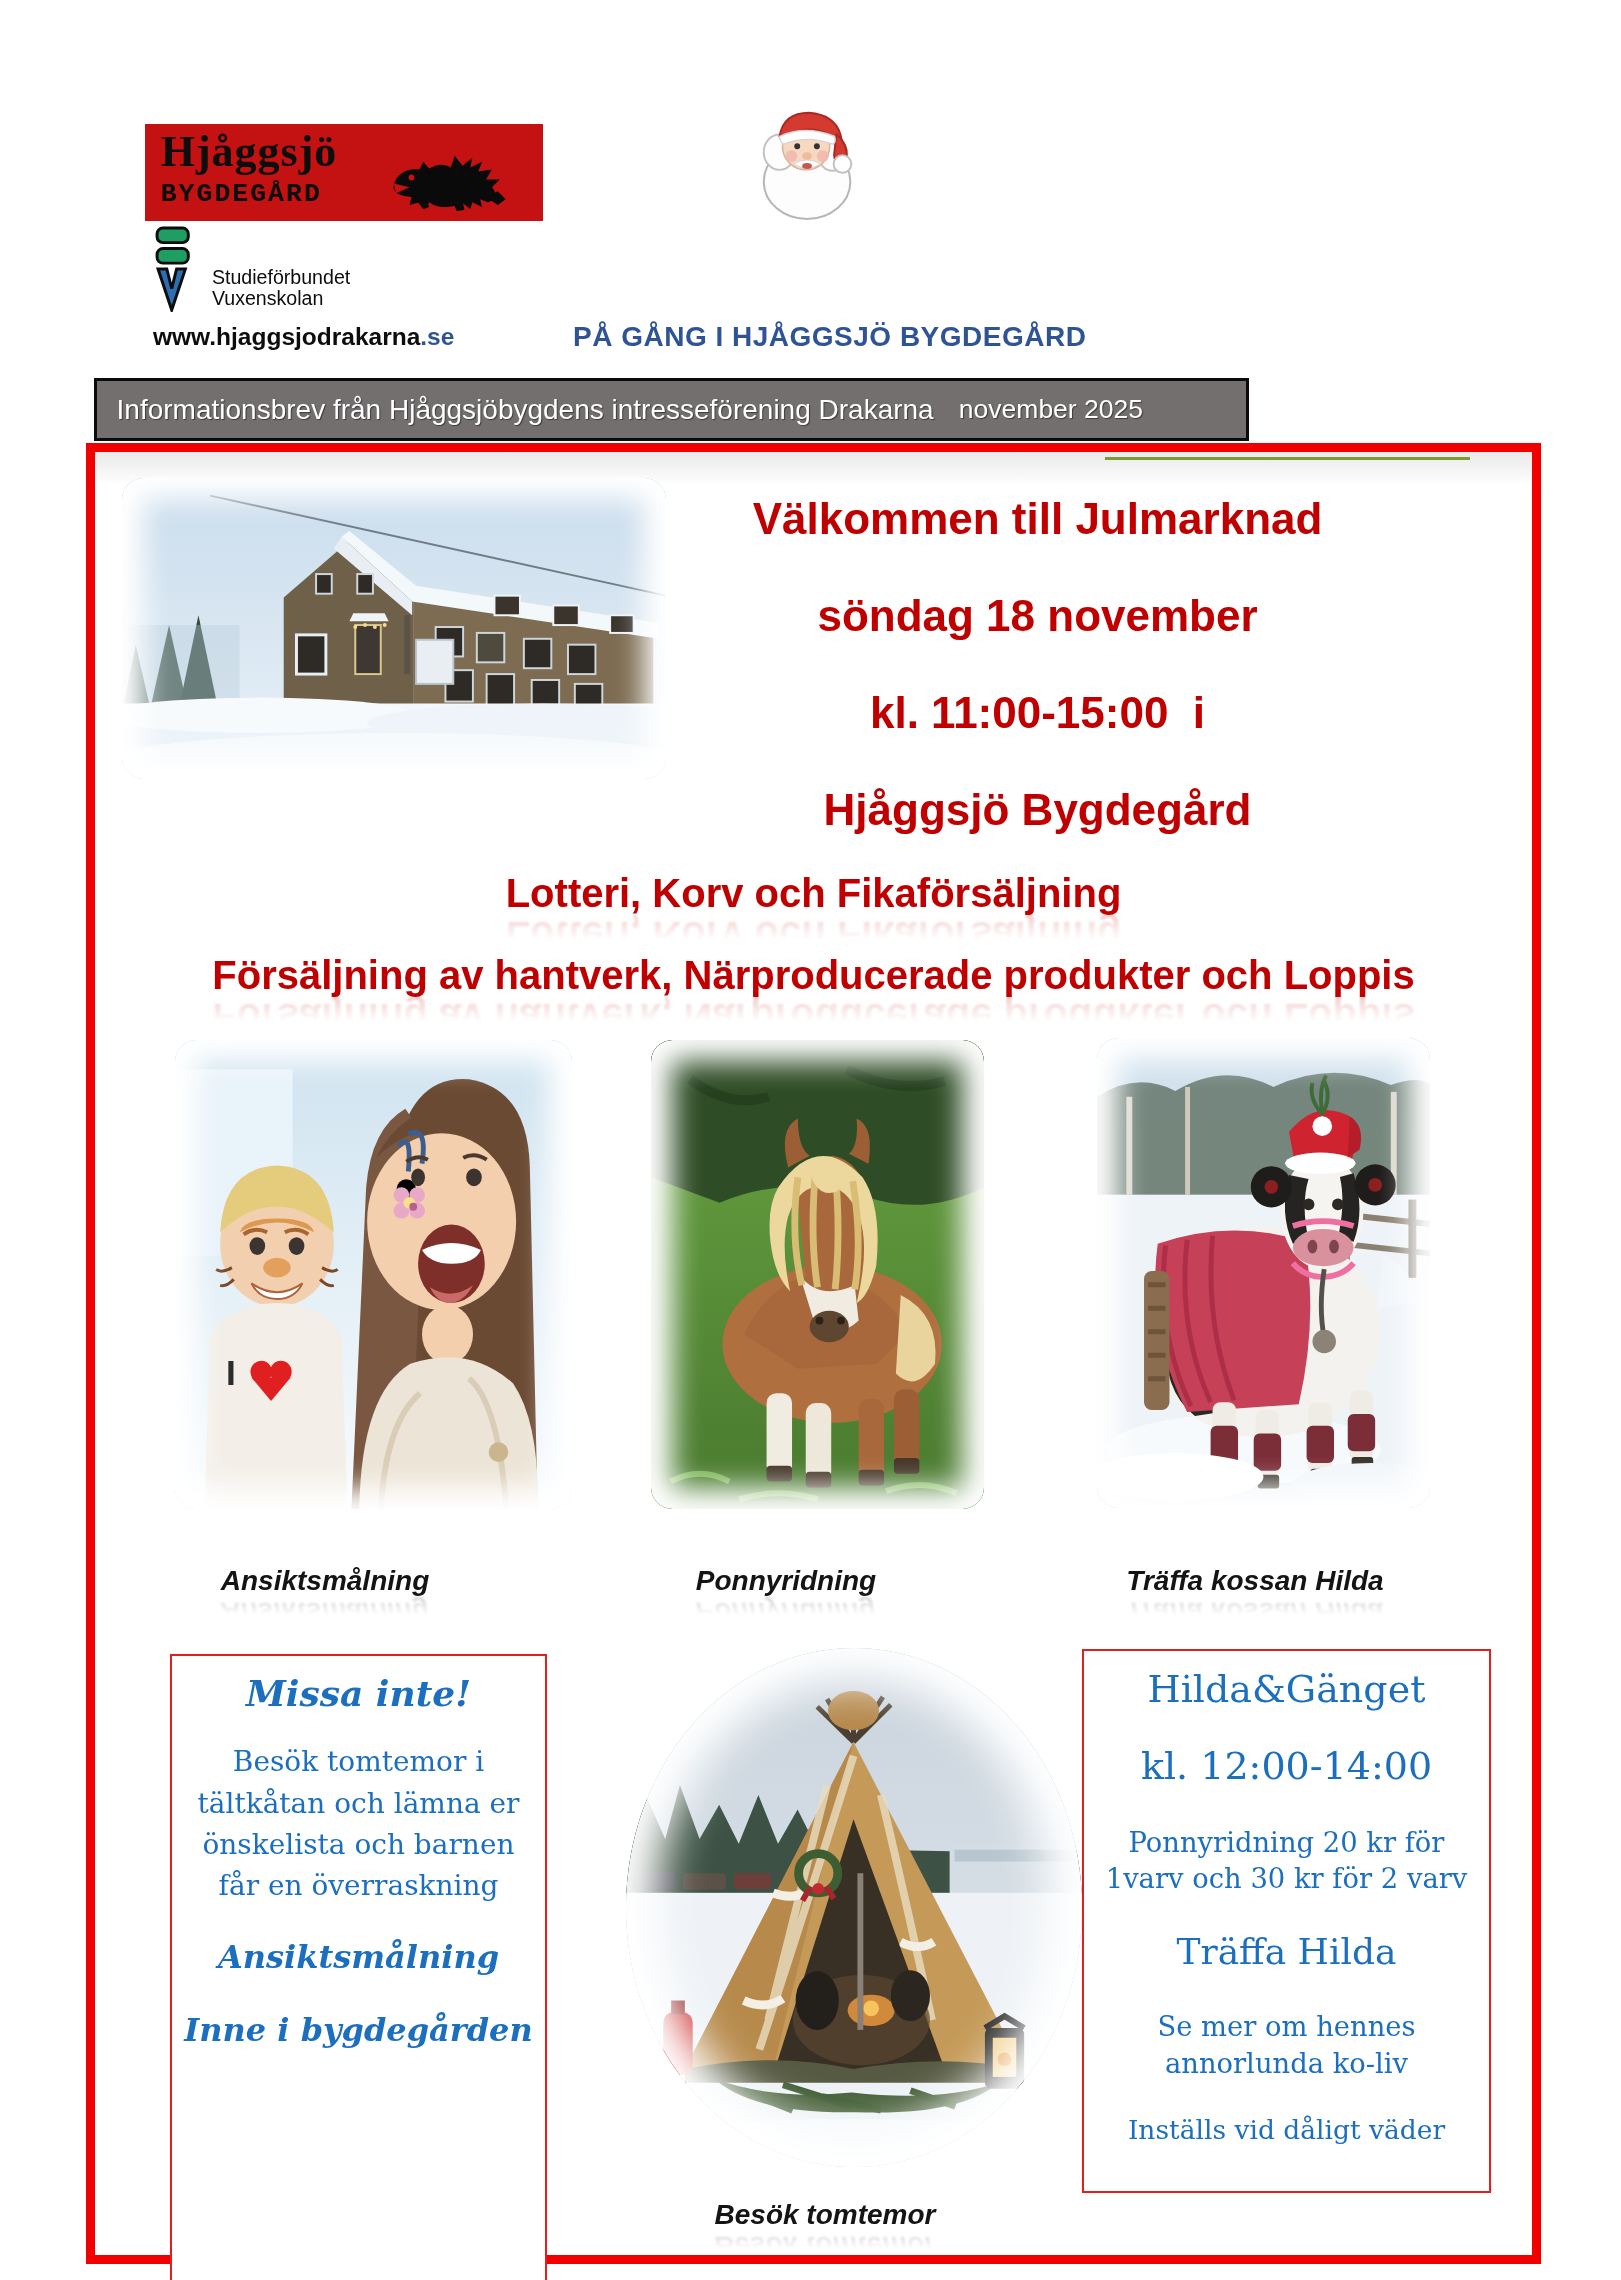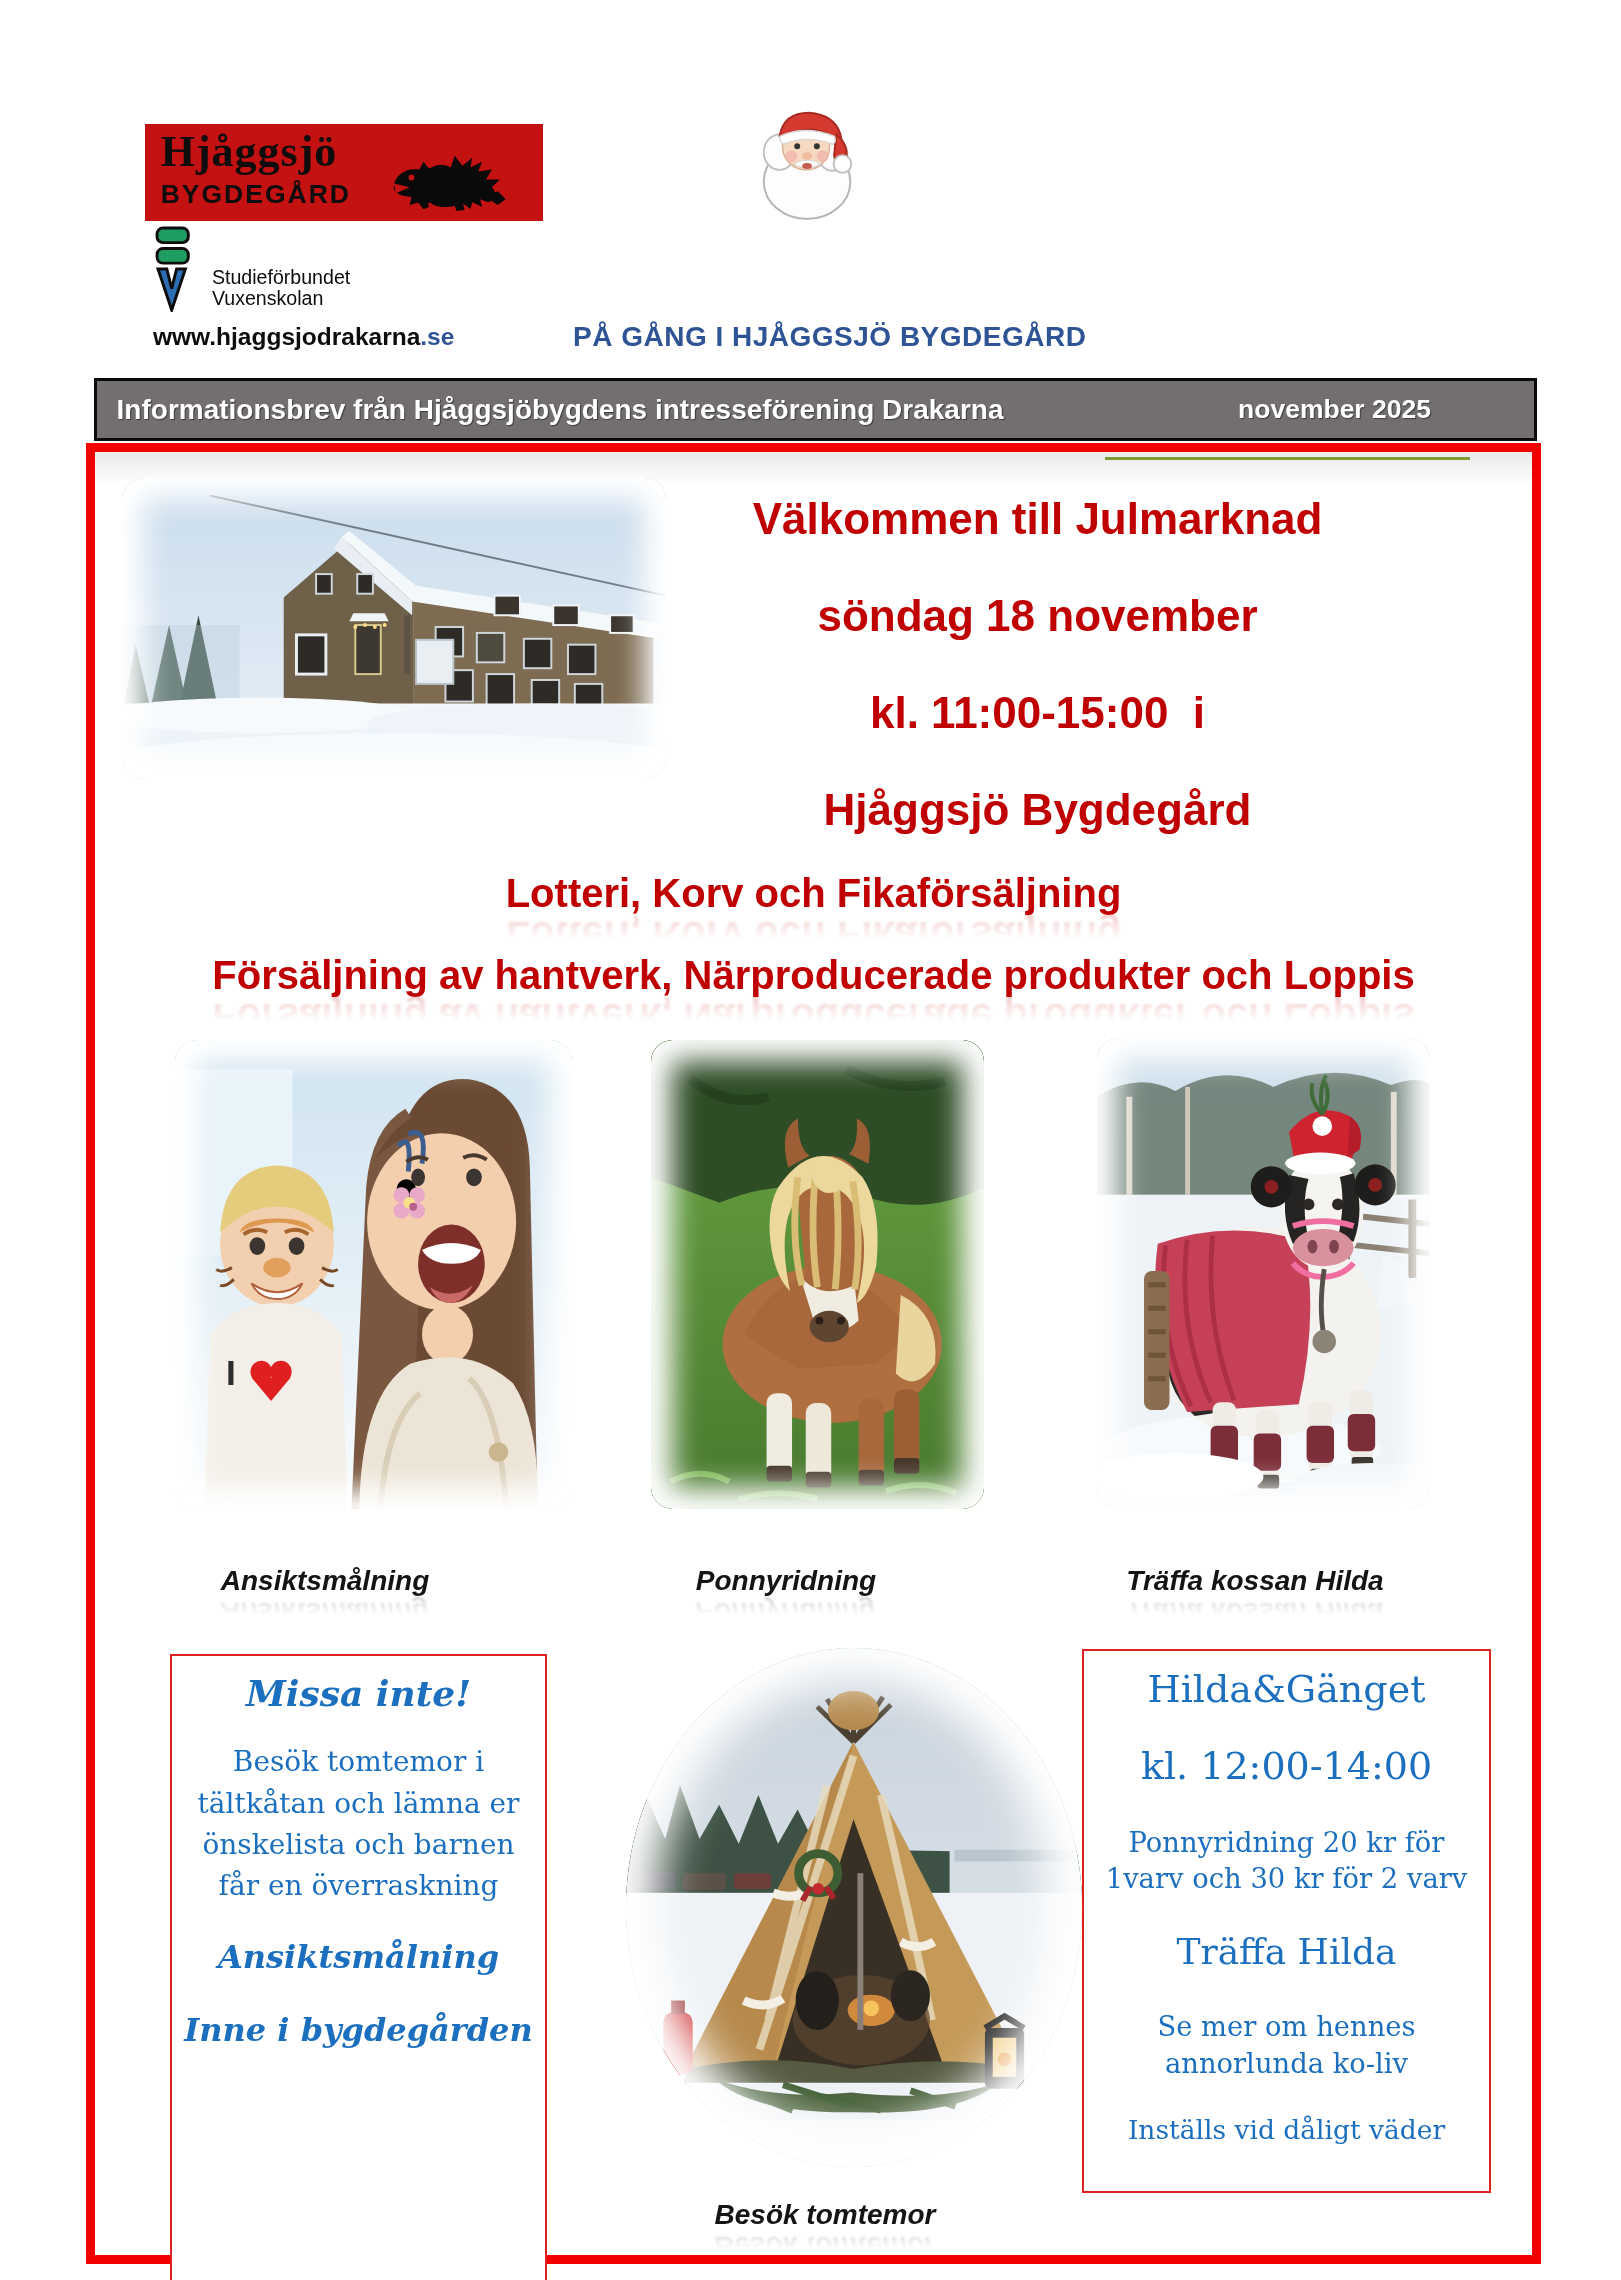--- a/index.html
+++ b/index.html
@@ -5,36 +5,36 @@
   html,body{margin:0;padding:0;background:#ffffff;}
   .page{position:relative;width:1621px;height:2281px;background:#ffffff;overflow:hidden;
         font-family:"Liberation Sans",sans-serif;}
   .abs{position:absolute;}
   *{box-sizing:border-box;}
 
   
   .logo-banner{left:145px;top:124px;width:398px;height:97px;background:#c41111;}
   .logo-line1{left:15.7px;top:2px;font-family:"Liberation Serif",serif;font-weight:bold;
               font-size:44px;color:#0d0d0d;letter-spacing:1px;}
-  .logo-line2{left:15.7px;top:55px;font-family:Liberation Sans, sans-serif;font-weight:bold;
+  .logo-line2{left:15.7px;top:55px;font-family:Liberation Mono, monospace;font-weight:bold;
               font-size:26.5px;color:#0d0d0d;letter-spacing:2px;}
   .dragon{right:5.9px;top:15.7px;width:149px;height:71px;}
 
   .sv-logo{left:155px;top:226px;width:235px;height:88px;display:flex;}
   .sv-icon{width:51px;height:86px;flex:0 0 auto;}
   .sv-text{margin-left:5.9px;margin-top:41px;font-size:19.6px;line-height:20.6px;font-weight:normal;color:#0d0d0d;}
 
   .santa{left:750px;top:101px;width:120px;height:122px;}
 
   .url{left:153px;top:323px;font-size:24.5px;font-weight:bold;color:#0d0d0d;}
   .url .tld{color:#2f5496;}
   .heading-blue{left:573px;top:321px;font-size:28px;font-weight:bold;color:#2f5496;letter-spacing:0.5px;}
 
-  .info-bar{left:94px;top:378px;width:1443px;height:63px;background:#736f6f;
-            border:3.9px solid #0b0b0b;display:flex;align-items:center;font-weight:bold;}
+  .info-bar{left:94px;top:378px;width:1155px;height:63px;background:#736f6f;
+            border:3.9px solid #0b0b0b;display:flex;align-items:center;}
   .bar-text{margin-left:19.6px;font-size:28px;color:#ffffff;text-shadow:1px 1px 1px #3c3c3c;}
   .bar-date{margin-left:auto;margin-right:103px;font-size:26.5px;color:#ffffff;text-shadow:1px 1px 1px #3c3c3c;}
 
   
   .main-box{left:86px;top:443px;width:1455px;height:1821px;border:9.8px solid #f20000;background:#ffffff;}
   .top-grad{left:0;top:0;width:100%;height:33px;background:linear-gradient(#e9e9e9,#ffffff);}
   .olive-line{left:1010px;top:4.9px;width:365px;height:2.9px;background:#7d9b33;}
 
   .photo{border-radius:21.6px;overflow:hidden;background:#dfe9f1;}
   .photo::after{content:"";position:absolute;inset:0;border-radius:21.6px;

